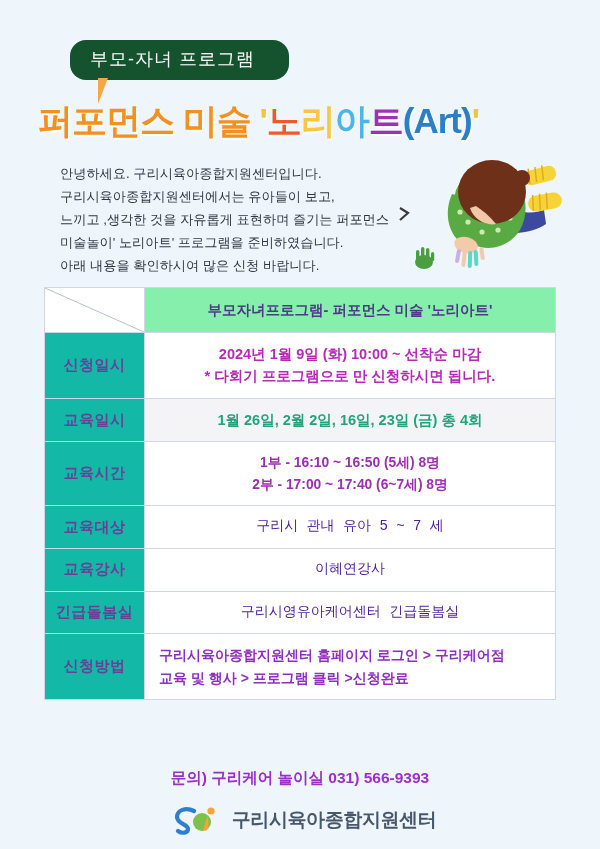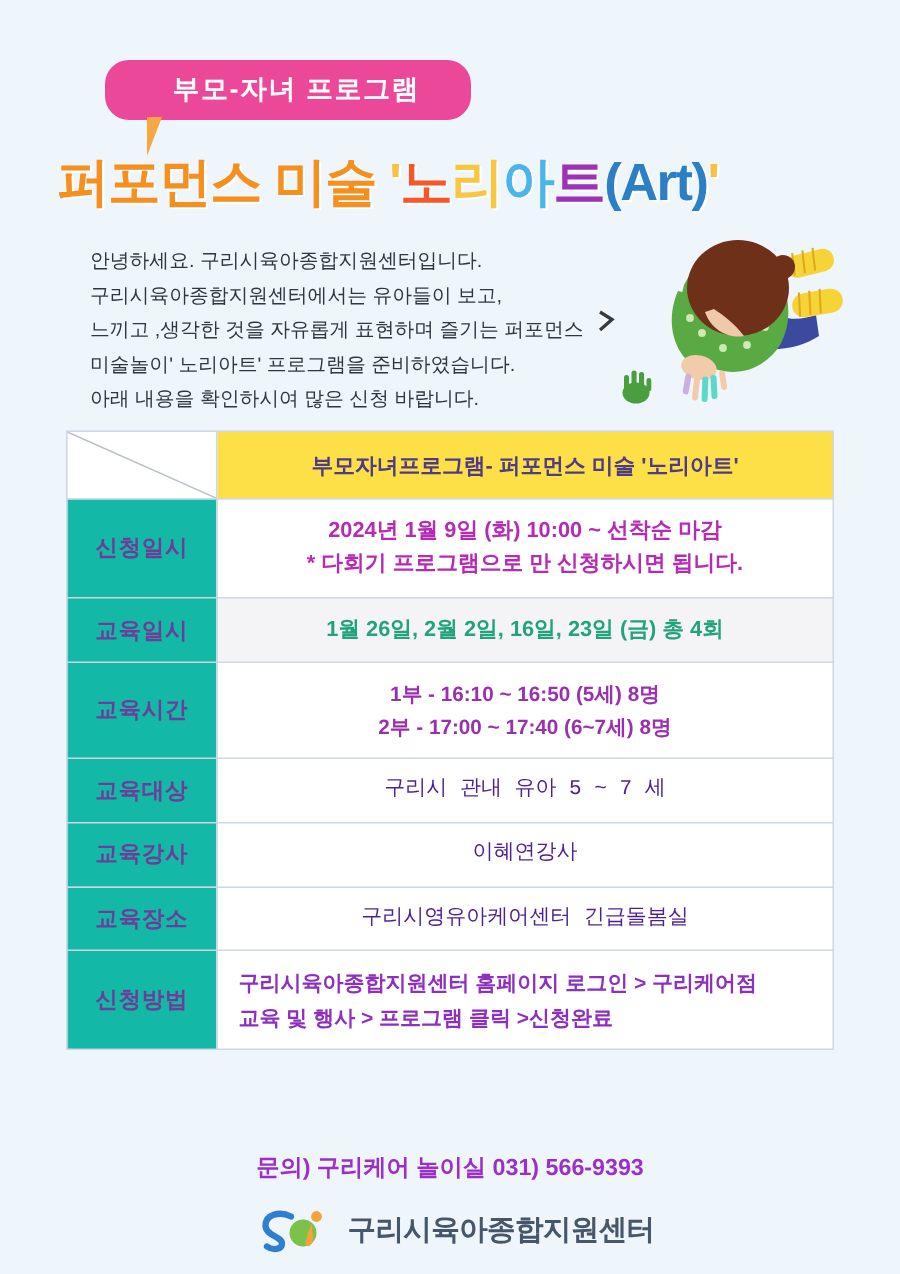--- a/index.html
+++ b/index.html
@@ -15,26 +15,26 @@
     overflow: hidden;
   }
 
   
   .bubble-wrap {
     position: absolute;
     left: 70px;
     top: 40px;
   }
   .bubble {
-    background: #ec4899;
+    background: #14532d;
     border-radius: 16px;
-    padding: 10px 34px 10px 45px;
+    padding: 10px 34px 10px 20px;
     color: #ffffff;
     font-size: 18px;
-    font-weight: bold;
+    font-weight: normal;
     letter-spacing: 1px;
     display: inline-block;
     line-height: 1.1;
   }
   .bubble-tail {
     position: absolute;
     left: 28px;
     top: 38px;
     width: 0;
     height: 0;
@@ -103,21 +103,21 @@
     padding: 0;
     position: relative;
     overflow: hidden;
   }
   .hdr-blank .slash {
     position: absolute;
     left: 0; top: 0;
     width: 100%; height: 100%;
   }
   .hdr-title {
-    background: #fde047;
+    background: #86efac;
     text-align: center;
     color: #4e3a86;
     font-size: 14.5px;
     font-weight: bold;
     padding: 12px 6px;
   }
 
   .lbl {
     background: #14b8a6;
     text-align: center;
@@ -292,21 +292,21 @@
     </tr>
 
     <tr>
       <td class="lbl">교육강사</td>
       <td class="val">
         <div class="v-dark">이혜연강사</div>
       </td>
     </tr>
 
     <tr>
-      <td class="lbl">교육장소</td>
+      <td class="lbl">긴급돌봄실</td>
       <td class="val">
         <div class="v-dark">구리시영유아케어센터 긴급돌봄실</div>
       </td>
     </tr>
 
     <tr>
       <td class="lbl">신청방법</td>
       <td class="val left">
         <div class="v-applypath">구리시육아종합지원센터 홈페이지 로그인 &gt; 구리케어점</div>
         <div class="v-applypath">교육 및 행사 &gt; 프로그램 클릭 &gt;신청완료</div>

